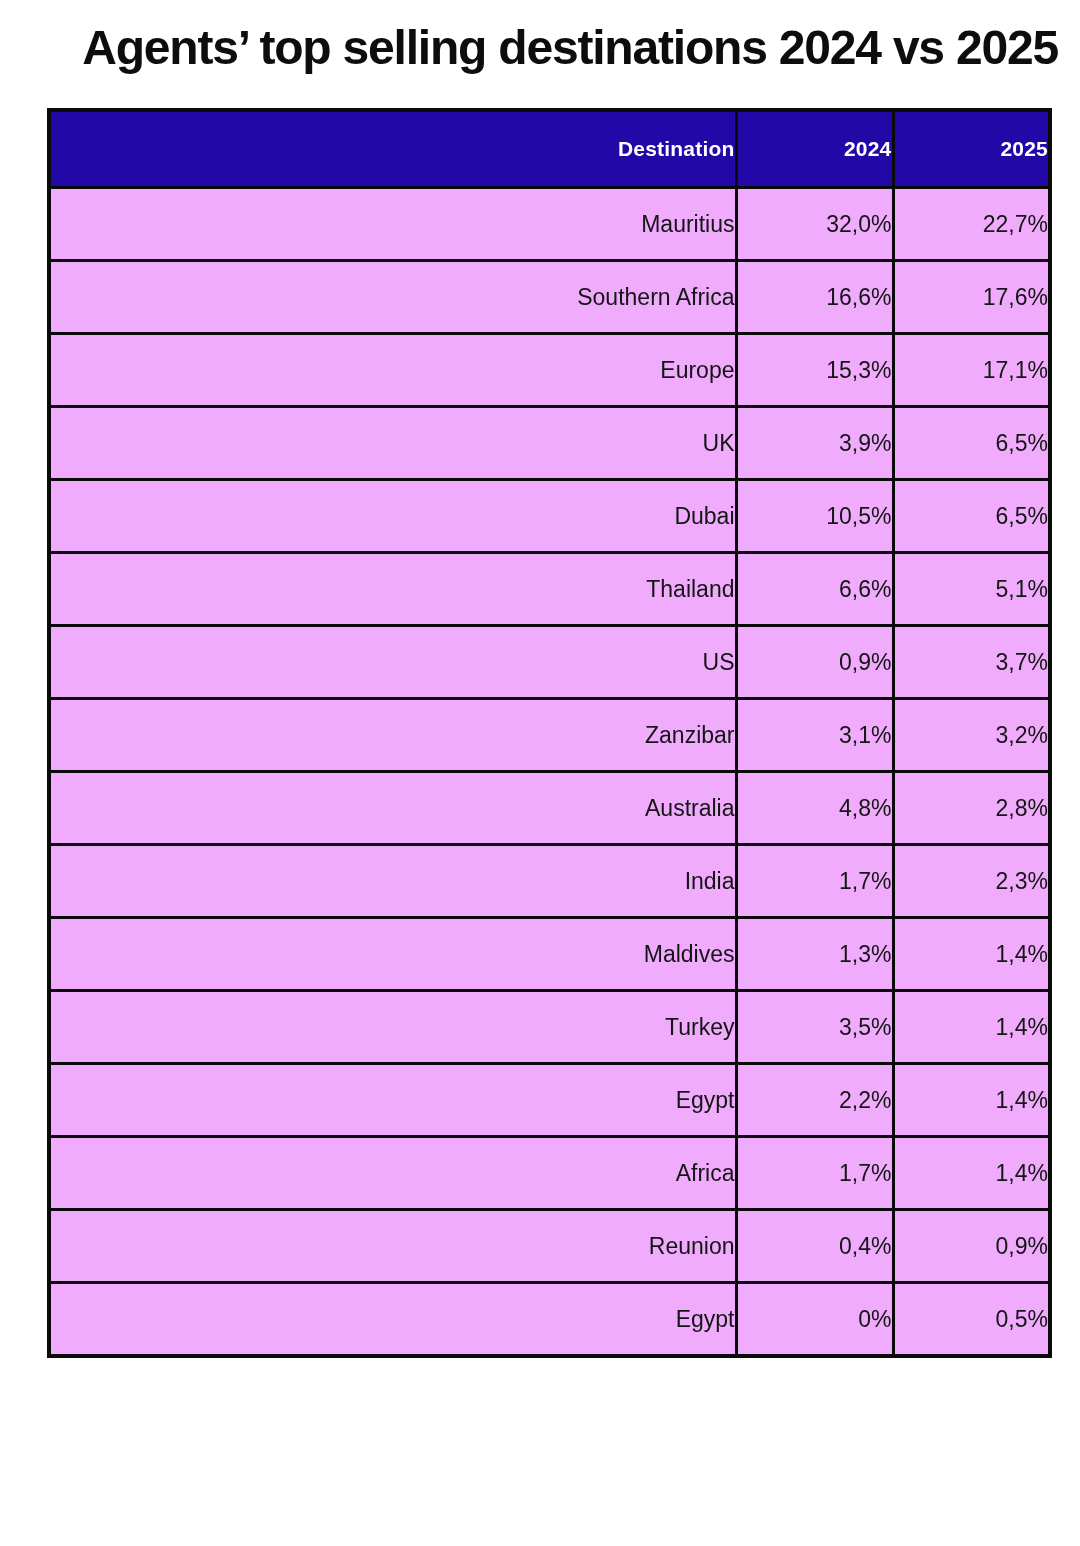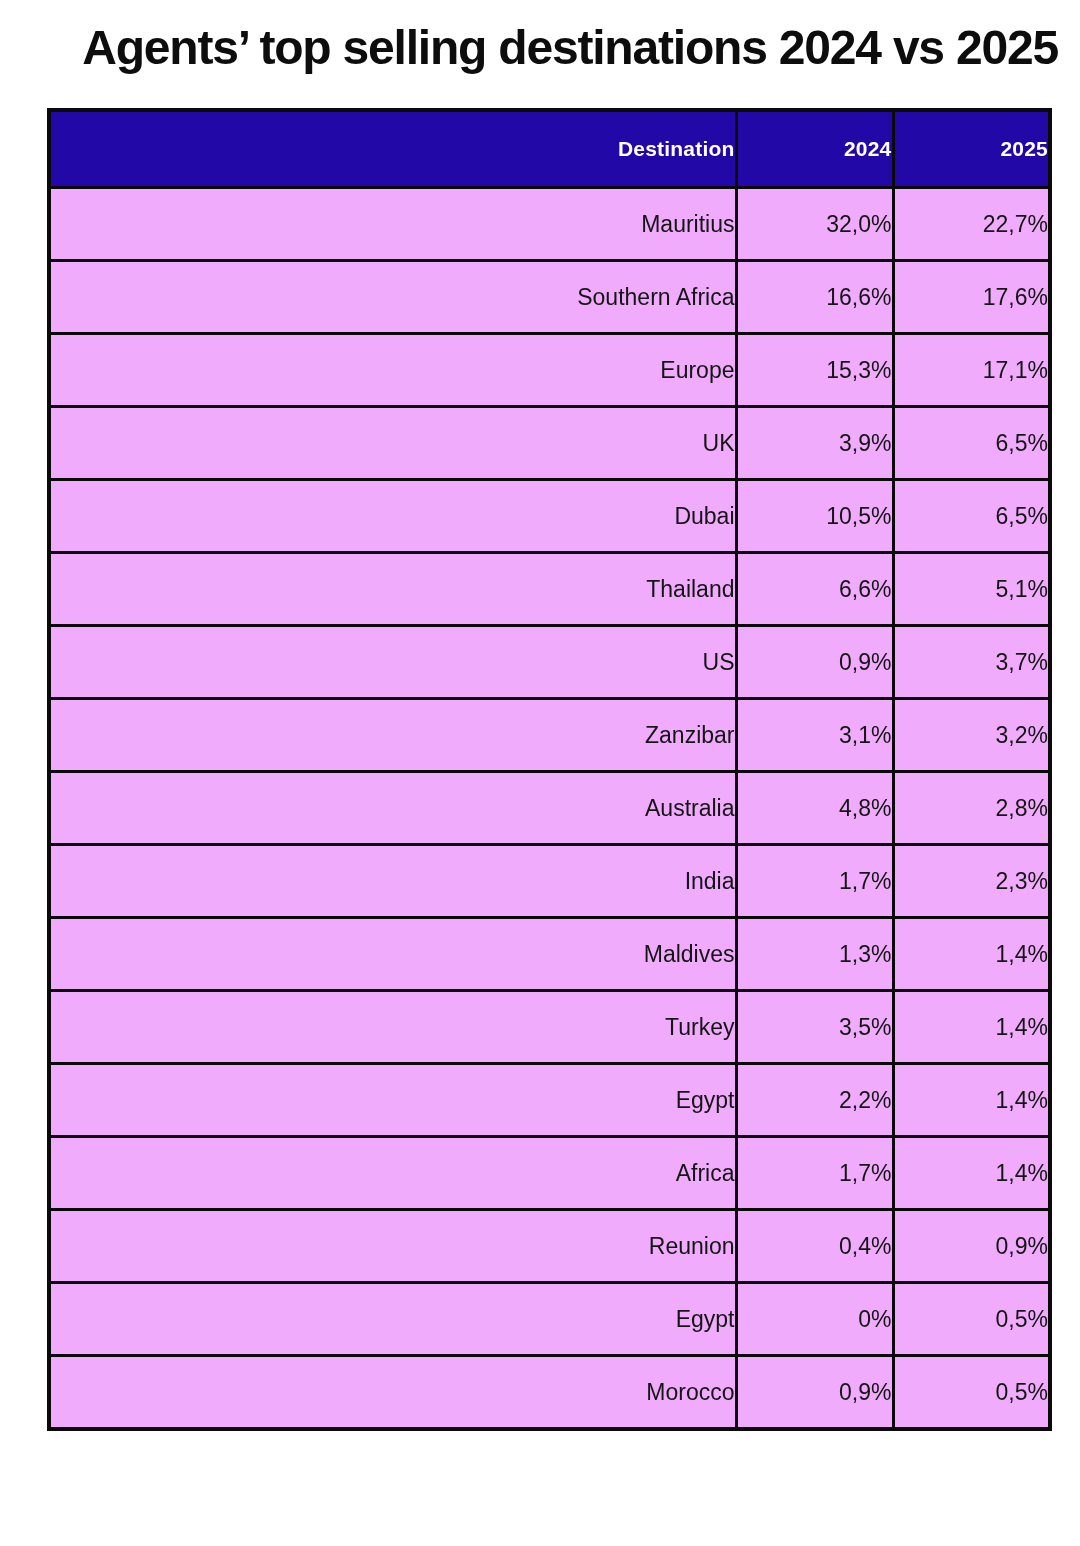--- a/index.html
+++ b/index.html
@@ -174,21 +174,16 @@
       <td>0,4%</td>
       <td>0,9%</td>
     </tr>
 
     <tr>
       <td>Egypt</td>
       <td>0%</td>
       <td>0,5%</td>
     </tr>
 
-    <tr>
-      <td>Morocco</td>
-      <td>0,9%</td>
-      <td>0,5%</td>
-    </tr>
   </tbody>
   </table>
 
 </div>
 
 </body></html>

